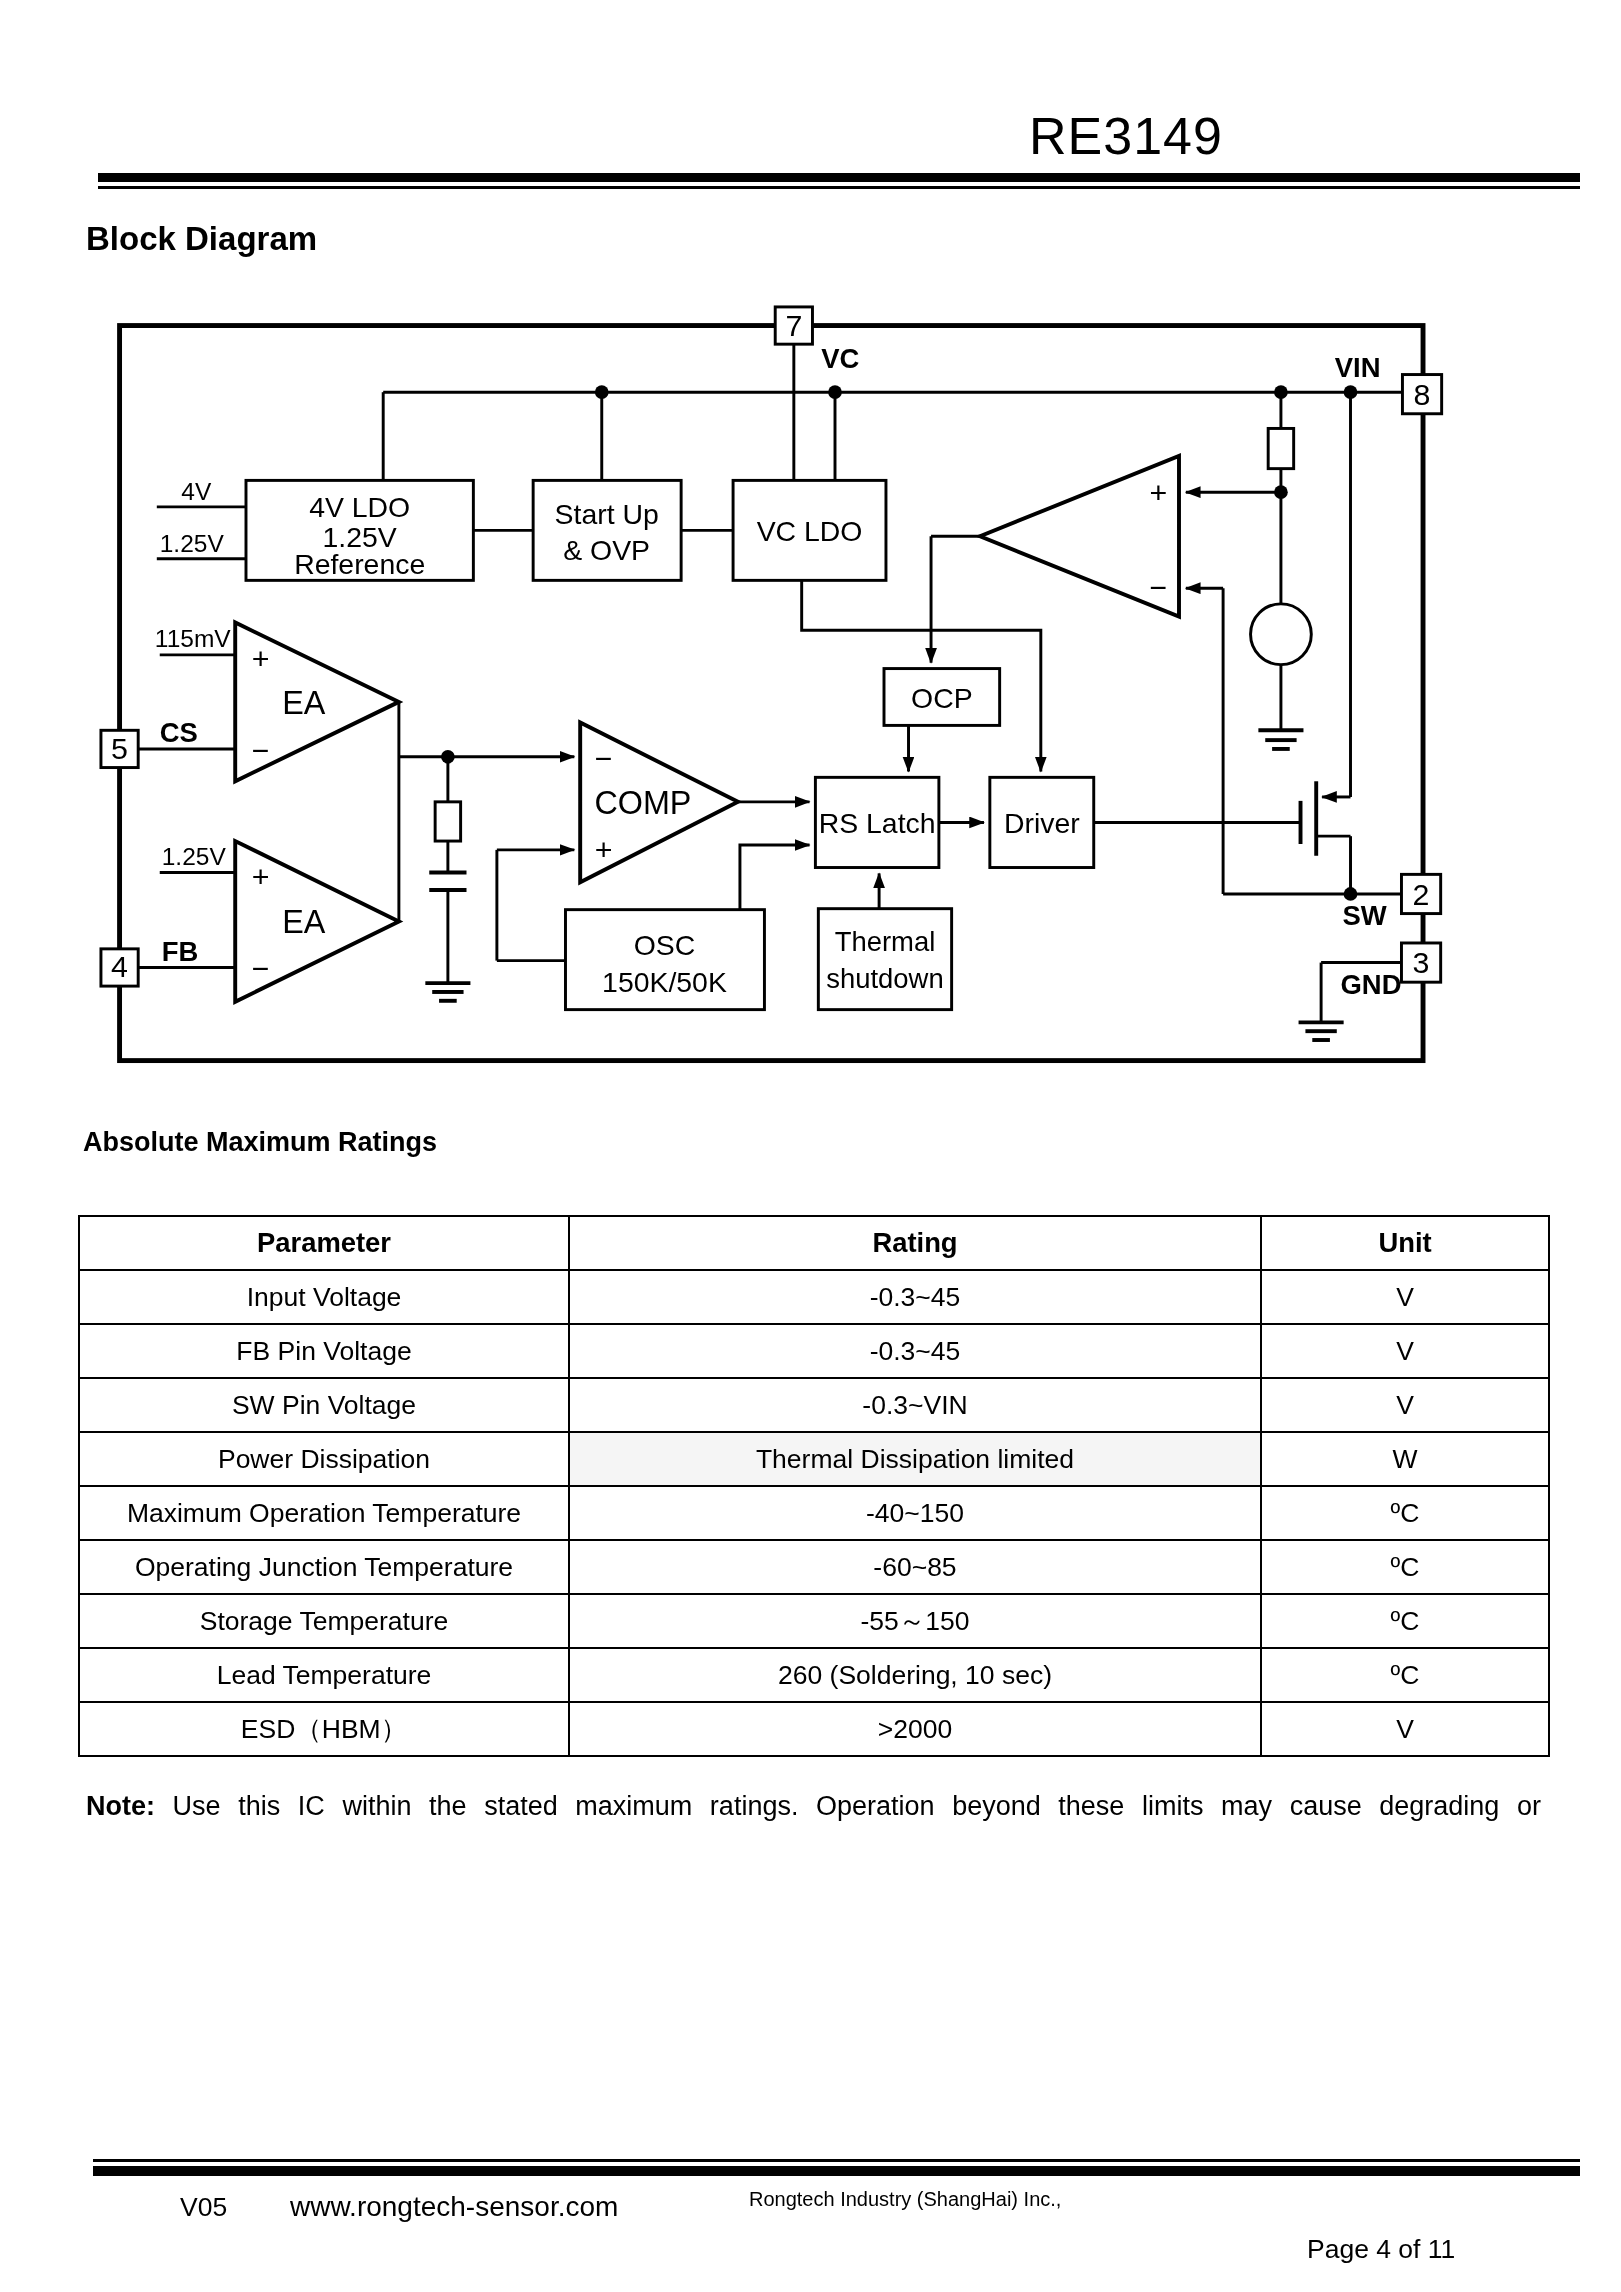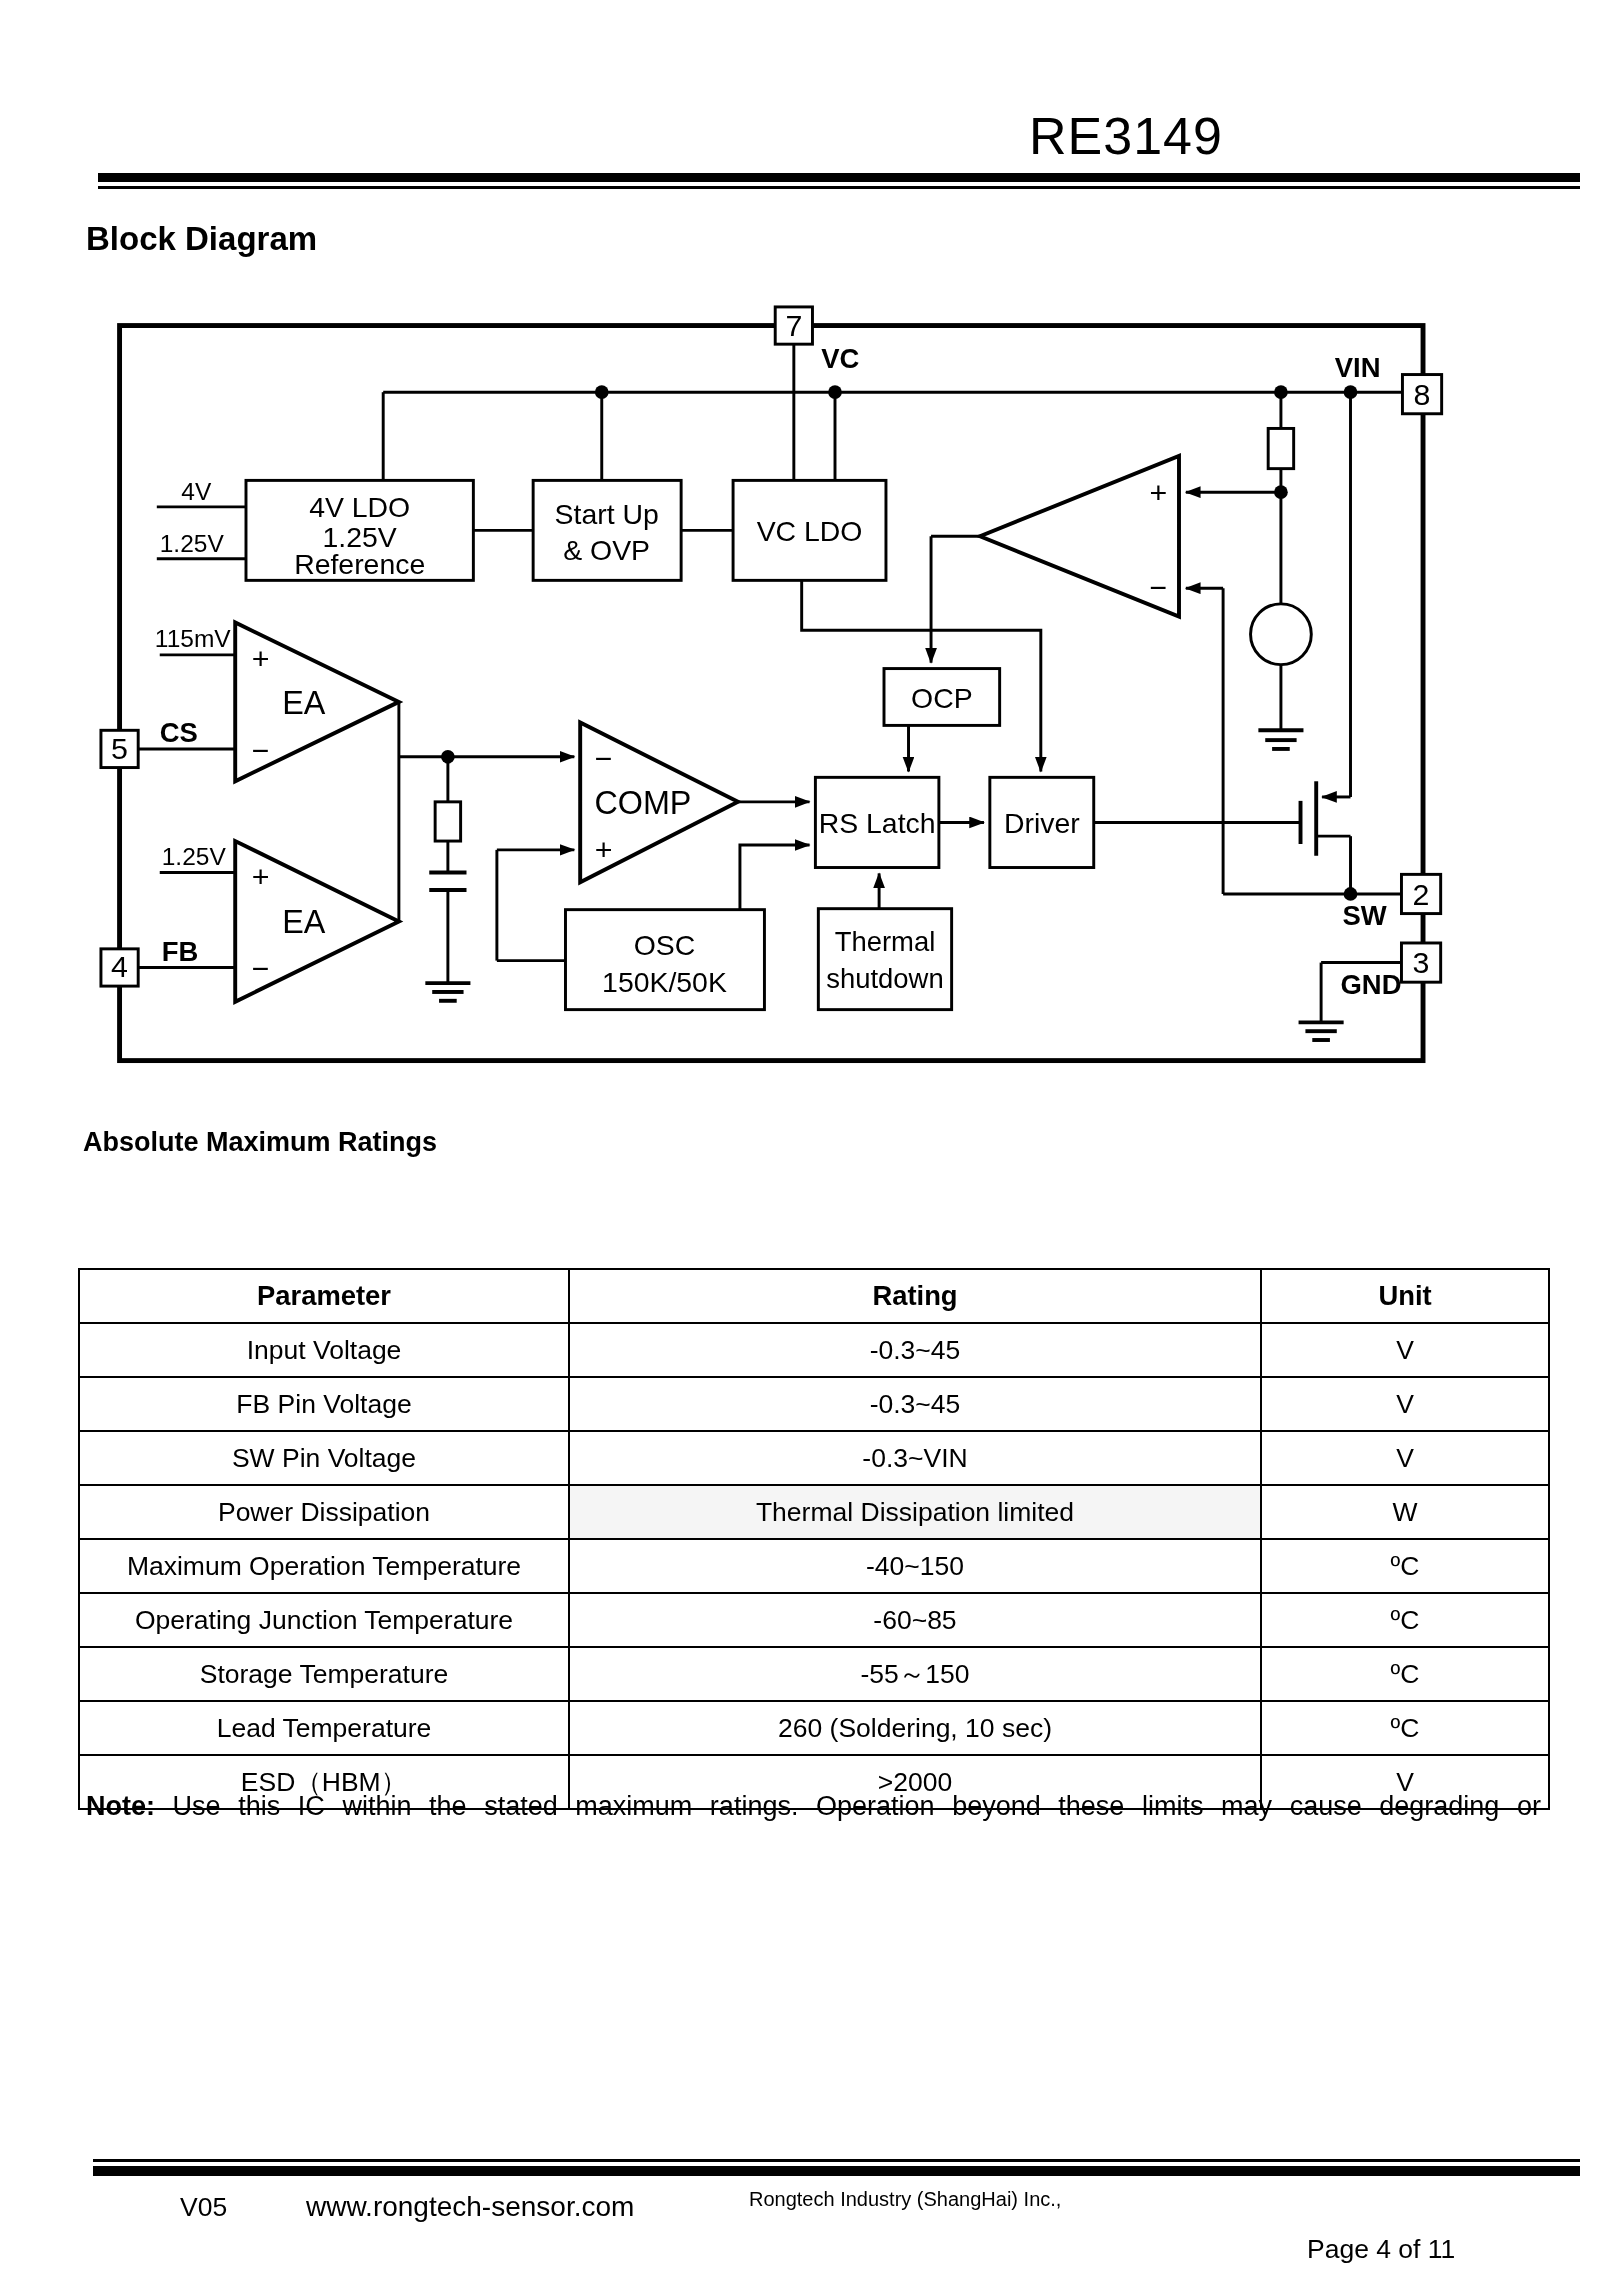--- a/index.html
+++ b/index.html
@@ -13,35 +13,35 @@
   .h-amr{position:absolute;left:83px;top:1127px;font-size:27px;font-weight:bold;}
   svg{position:absolute;left:0;top:0;}
   svg text{font-family:"Liberation Sans", sans-serif;fill:#000;}
   .bt{font-size:29px;}
   .bt-s{font-size:28px;}
   .pin{font-size:31px;}
   .plbl{font-size:28px;font-weight:bold;}
   .slbl{font-size:25px;}
   .big{font-size:33px;}
   .sgn{font-size:31px;}
-  table.amr{position:absolute;left:78px;top:1268px;width:1470px;border-collapse:collapse;
+  table.amr{position:absolute;left:78px;top:1215px;width:1470px;border-collapse:collapse;
             table-layout:fixed;font-size:26.5px;}
   table.amr th, table.amr td{border-top:2.9px solid #000;border-bottom:2.9px solid #000;
             border-left:2px solid #000;border-right:2px solid #000;
             height:52px;text-align:center;vertical-align:middle;padding:0;font-weight:normal;}
   table.amr th{font-weight:bold;font-size:27.4px;}
   td.hl{background:#f5f5f5;}
   .note{position:absolute;left:86px;top:1790px;width:1455px;font-size:27px;line-height:1.2;}
   .note .l1{text-align:justify;text-align-last:justify;}
   .note .l2{margin-top:35px;}
   .note b{font-weight:bold;}
   .rule-thin-bot{position:absolute;left:93px;top:2159px;width:1487px;height:2.9px;background:#000;}
   .rule-thick-bot{position:absolute;left:93px;top:2166px;width:1487px;height:9.8px;background:#000;}
   .f-ver{position:absolute;left:180px;top:2192px;font-size:26.5px;}
-  .f-web{position:absolute;left:306px;top:2191px;font-size:28px;}
+  .f-web{position:absolute;left:290px;top:2191px;font-size:28px;}
   .f-co{position:absolute;left:749px;top:2188px;font-size:20px;}
   .f-page{position:absolute;left:1307px;top:2193px;font-size:26.5px;margin-top:41px;}
 </style>
 </head>
 <body>
 
 <div class="page">
 
   <div class="doc-title">RE3149</div>
   <div class="rule-thick-top"></div>

